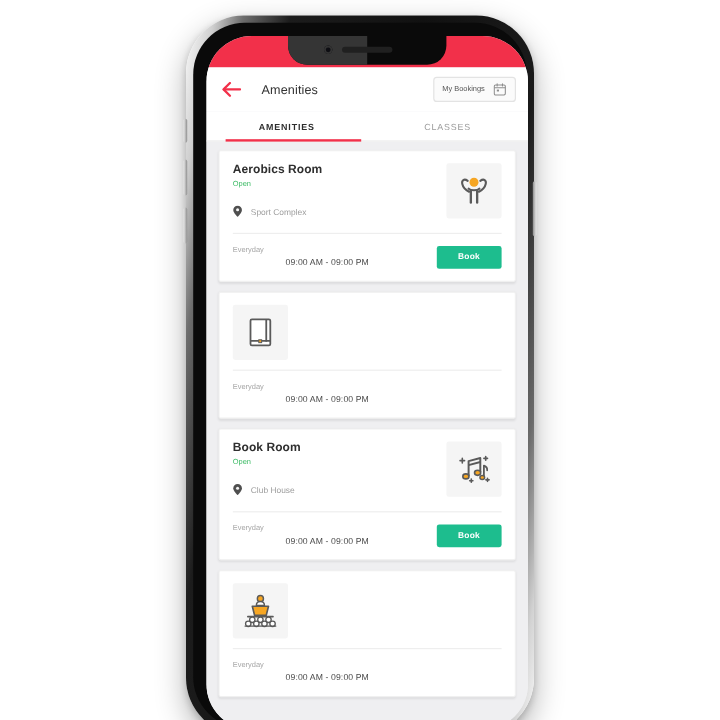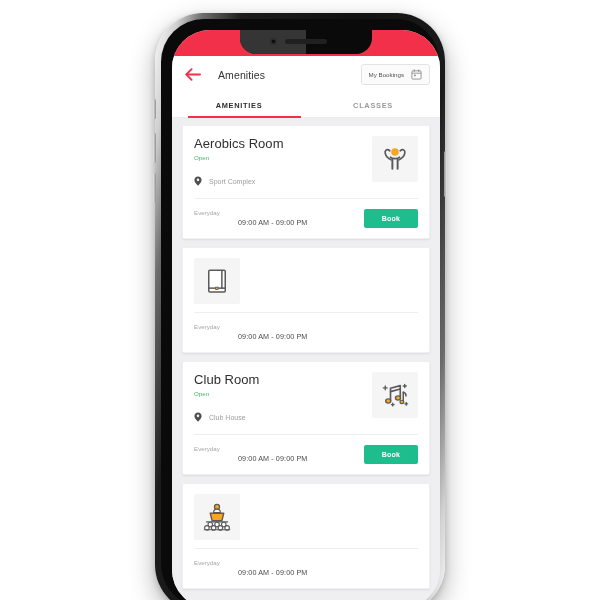--- a/index.html
+++ b/index.html
@@ -92,21 +92,21 @@
   }
   .bookings-label{font-size:6.2px;color:#555;white-space:nowrap;}
 
   
   .tabs{display:flex;background:#fff;height:25px;position:relative;}
   .tab{
     flex:1;display:flex;align-items:center;justify-content:center;
     font-size:7.4px;letter-spacing:.7px;cursor:pointer;
   }
   .tab.active{color:#2d2d2d;font-weight:700;}
-  .tab.inactive{color:#9a9a9a;font-weight:700;}
+  .tab.inactive{color:#9a9a9a;font-weight:400;}
   .tab-underline{
     position:absolute;bottom:0;left:6%;width:42%;height:1.8px;background:#f2304a;
   }
   .tab-divider{position:absolute;bottom:0;left:0;width:100%;height:1px;background:#ececec;}
 
   
   .list{
     background:#efeff1;
     height:490px;
     padding:7px 10px 0 10px;
@@ -114,21 +114,21 @@
     overflow:hidden;
   }
   .card{
     background:#ffffff;border-radius:2px;
     margin-bottom:8px;
     box-shadow:0 1px 2px rgba(0,0,0,.08);
     border:1px solid #f0f0f0;
   }
   .card-top{display:flex;padding:10px 11px 8px 11px;}
   .card-info{flex:1 1 auto;min-width:0;}
-  .card-title{font-size:13px;color:#2f2f2f;font-weight:400;letter-spacing:.05px;}
+  .card-title{font-size:10px;color:#2f2f2f;font-weight:700;letter-spacing:.05px;}
   .card-status{font-size:6.2px;color:#3dbb66;margin-top:3px;font-weight:500;}
   .card-loc{display:flex;align-items:center;gap:7px;margin-top:11px;}
   .card-loc-text{font-size:7px;color:#9d9d9d;}
   .card-thumb{
     flex:0 0 auto;width:46px;height:46px;background:#f5f5f5;border-radius:2px;
     display:flex;align-items:center;justify-content:center;
   }
   .card-sep{height:1px;background:#eeeeee;margin:0 11px;}
   .card-bottom{
     display:flex;align-items:center;padding:8px 11px 9px 11px;min-height:22px;
@@ -247,21 +247,21 @@
               <div class="card-bottom">
                 <div class="sched">
                   <div class="sched-day">Everyday</div>
                   <div class="sched-time">09:00 AM - 09:00 PM</div>
                 </div>
               </div>
             </div>
             <div class="card">
               <div class="card-top">
                 <div class="card-info">
-                  <div class="card-title">Club Room</div>
+                  <div class="card-title">Book Room</div>
                   <div class="card-status">Open</div>
                   <div class="card-loc">
                     <span class="pin"><svg width="8" height="10" viewBox="0 0 12 15">
                         <path d="M6 0.6 C2.9 0.6 0.6 3 0.6 5.9 C0.6 9.7 6 14.4 6 14.4 C6 14.4 11.4 9.7 11.4 5.9 C11.4 3 9.1 0.6 6 0.6 Z" fill="#4f4f4f"></path>
                         <circle cx="6" cy="5.8" r="1.9" fill="#f5f5f5"></circle>
                       </svg></span>
                     <span class="card-loc-text">Club House</span>
                   </div>
                 </div>
                 <div class="card-thumb">

